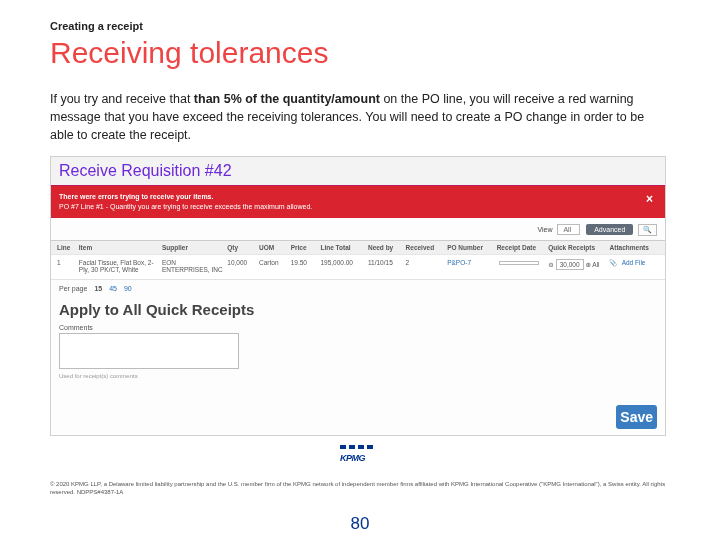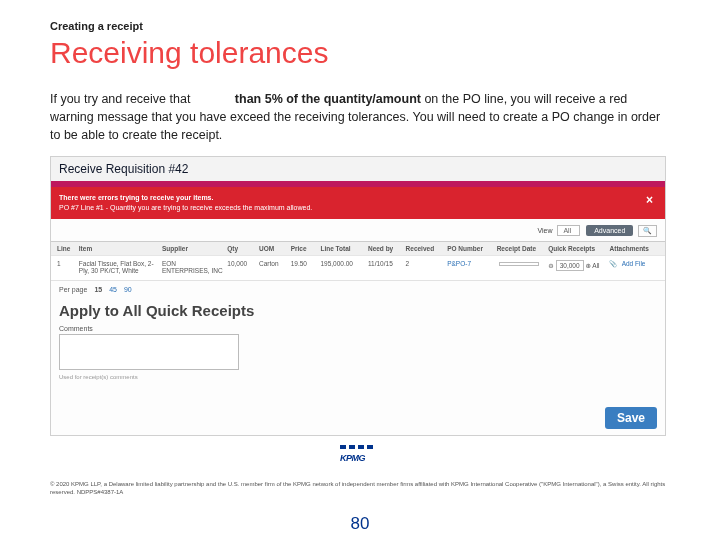--- a/index.html
+++ b/index.html
@@ -25,38 +25,38 @@
     font-weight: normal;
     color: #ef4444;
     margin-bottom: 20px;
   }
   .body-text {
     font-size: 12.5px;
     line-height: 1.45;
     color: #222;
     margin-bottom: 12px;
   }
-  .body-text .bold { font-weight: bold; margin-left: 41px; }
+  .body-text .bold { font-weight: bold; }
 
   .screenshot {
     border: 1px solid #d0d0d0;
     background: #fdfdfd;
     width: 616px;
     height: 280px;
     position: relative;
     font-size: 7px;
     color: #555;
     overflow: hidden;
   }
   .ss-titlebar {
     background: #f3f3f3;
-    border-bottom: 6px solid #be185d;
+    border-bottom: 1px solid #be185d;
     padding: 5px 8px;
-    font-size: 12px;
-    color: #0f172a;
+    font-size: 16px;
+    color: #6d28d9;
   }
   .ss-redbar {
     background: #d9232e;
     color: #fff;
     padding: 6px 8px;
     font-size: 7px;
     line-height: 1.3;
     display: flex;
     justify-content: space-between;
     align-items: flex-start;
@@ -180,23 +180,23 @@
   }
   .ss-save-row {
     position:absolute;
     bottom:6px;
     right:8px;
   }
   .ss-save {
     display:inline-block;
     background:#3a7ec1;
     color:#fff;
-    font-size:12px;
+    font-size:14px;
     font-weight:bold;
-    padding:4px 12px;
+    padding:4px 4px;
     border-radius:3px;
   }
 
   .footer {
     position: absolute;
     bottom: 6px;
     left: 50px;
     right: 50px;
     display: flex;
     align-items: center;

